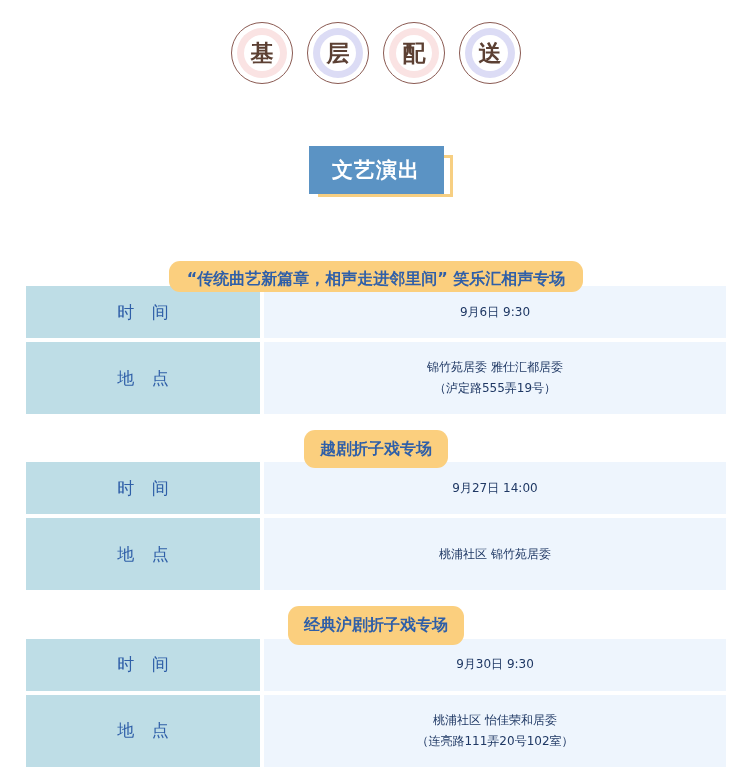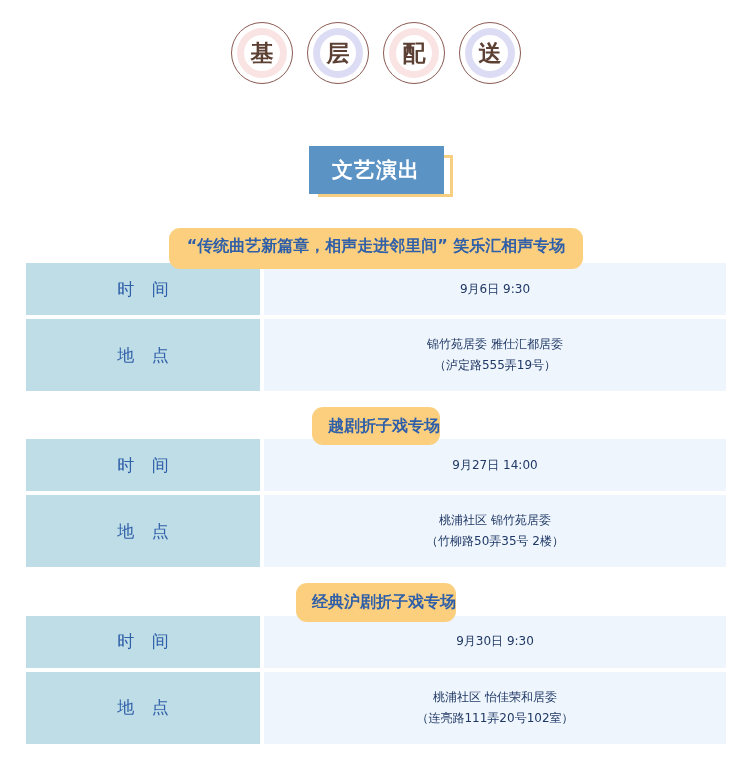--- a/index.html
+++ b/index.html
@@ -120,26 +120,26 @@
   .event-title {
     position: relative;
     z-index: 3;
     margin: 0 auto;
     background: #fbcf7e;
     color: #2f5fa8;
     font-weight: bold;
     border-radius: 11px;
     text-align: center;
     width: fit-content;
-    padding: 7px 0 8px 16px;
+    padding: 7px 16px 8px 16px;
     font-size: 16px;
     line-height: 1.45;
     box-sizing: border-box;
   }
-  .event-title.two-line { padding: 6px 18px 12px 18px; }
+  .event-title.two-line { padding: 6px 18px 2px 18px; margin-top: 33px; }
 
   .tbl {
     margin: -6px auto 0 auto;
     width: 700px;
     border-collapse: separate;
     border-spacing: 0;
   }
   .tbl .row {
     display: flex;
     margin-bottom: 4px;
@@ -237,21 +237,20 @@
     </div>
     <div class="tbl">
       <div class="row h1">
         <div class="cell-label">时 间</div>
         <div class="cell-value">9月27日 14:00</div>
       </div>
       <div class="row h2">
         <div class="cell-label">地 点</div>
         <div class="cell-value">
           <span class="ln">桃浦社区 锦竹苑居委</span>
-          <span class="ln">（竹柳路50弄35号 2楼）</span>
         </div>
       </div>
     </div>
   </div>
 
   <div class="event">
     <div class="event-title">
       <span class="ln">经典沪剧折子戏专场</span>
     </div>
     <div class="tbl">

